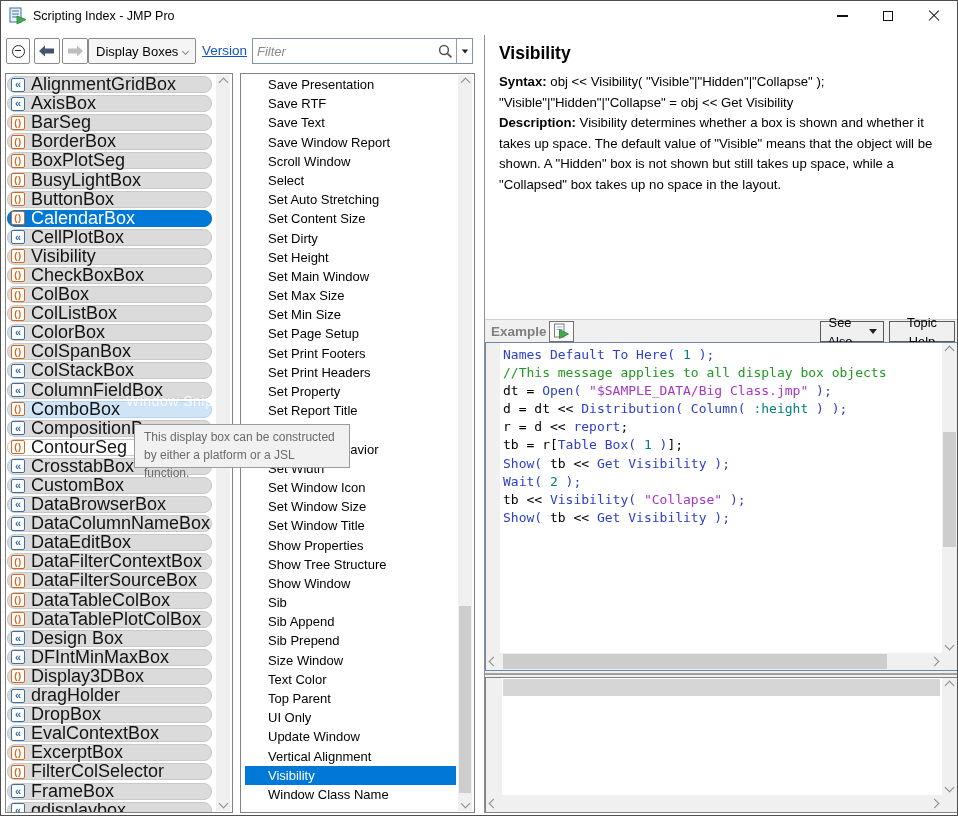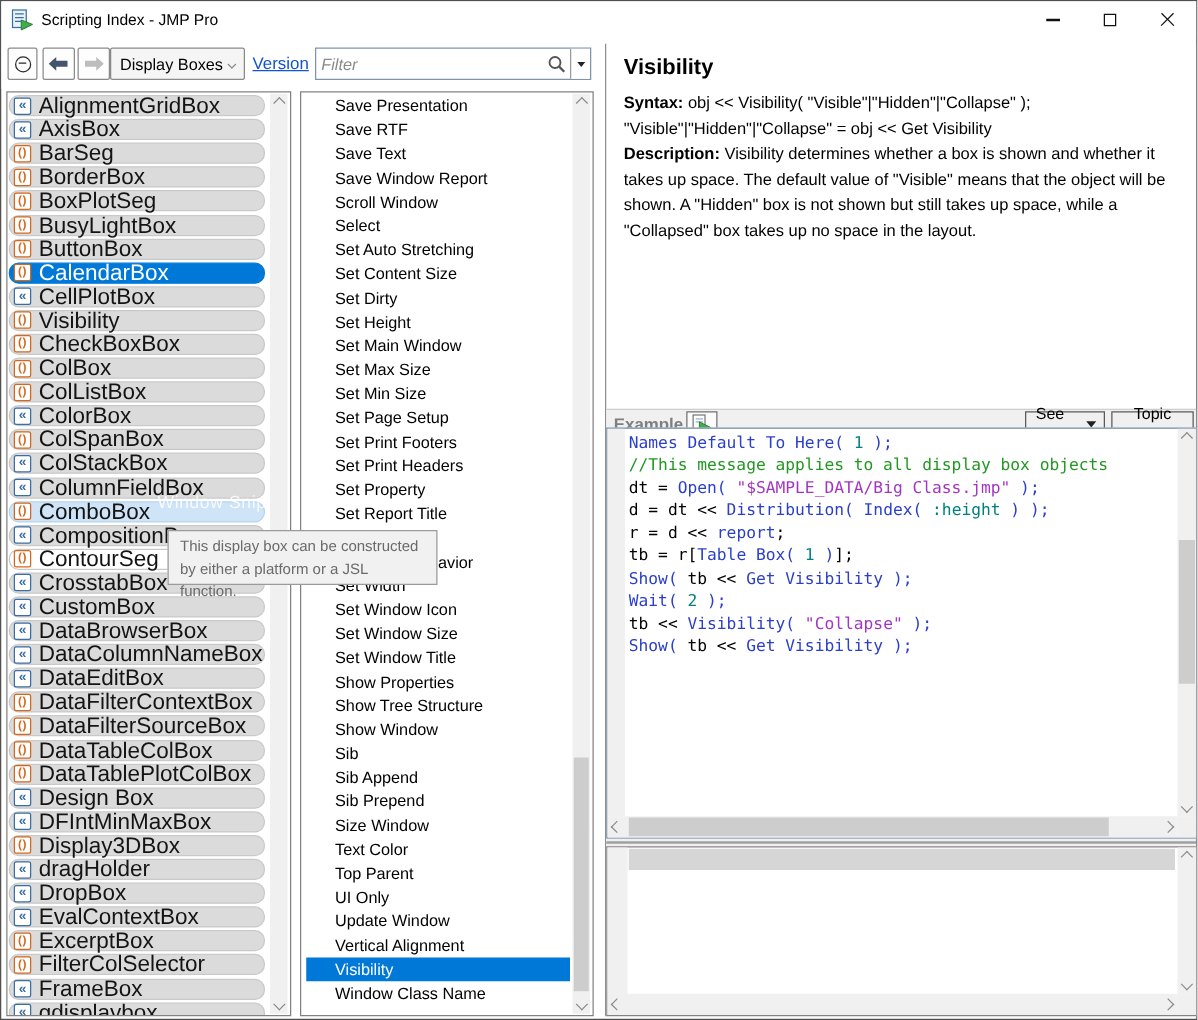--- a/index.html
+++ b/index.html
@@ -71,21 +71,21 @@
   .sb-btn.top{top:0;} .sb-btn.bot{bottom:0;}
   .sb-thumb{position:absolute;left:1px;right:1px;background:#cdcdcd;}
 
   
   .right-col{position:absolute;left:483px;top:34px;width:473px;height:778px;border-left:1px solid #8f8f8f;background:#fff;}
   .doc{position:absolute;left:0;top:0;width:100%;height:284px;padding:8px 14px;overflow:hidden;}
   .doc h1{font-size:17.5px;margin:0 0 8px 0;}
   .doc p{font-size:13.2px;line-height:20.5px;margin:0;}
   .doc .lbl{font-weight:bold;}
 
-  .example-bar{position:absolute;left:0;top:284px;width:100%;height:23px;background:#f0f0f0;border-top:1px solid #cfcfcf;margin-top:8px;}
+  .example-bar{position:absolute;left:0;top:284px;width:100%;height:23px;background:#f0f0f0;border-top:1px solid #cfcfcf;}
   .example-label{position:absolute;left:6px;top:0;line-height:23px;font-size:13.5px;font-weight:bold;color:#7f7f7f;}
   .run-btn{position:absolute;left:64px;top:1px;width:25px;height:21px;border:1px solid #707070;background:#fbfbfb;display:flex;align-items:center;justify-content:center;}
   .bar-btn{position:absolute;top:1px;height:21px;background:#f0f0f0;border:1px solid #5a5a5a;font-size:12.8px;line-height:19px;text-align:center;display:flex;align-items:center;justify-content:center;gap:16px;padding:0 6px;}
   .see-also{left:335px;width:64px;}
   .topic-help{left:404px;width:66px;}
   .tri-down{width:0;height:0;border-left:4px solid transparent;border-right:4px solid transparent;border-top:5px solid #222;display:block;}
 
   .code-wrap{position:absolute;left:0;top:307px;width:473px;height:329px;border:1px solid #6f87a3;background:#fff;}
   .gutter{position:absolute;left:0;top:0;bottom:17px;width:14px;background:#f0f0f0;}
   .code{position:absolute;left:17px;top:3px;right:16px;bottom:17px;font-family:"DejaVu Sans Mono",monospace;font-size:13px;overflow:hidden;}
@@ -499,21 +499,21 @@
         <span>Topic Help</span>
       </div>
     </div>
 
     <div class="code-wrap">
       <div class="gutter"></div>
       <div class="code" id="code-box">
           <div class="cline"><span class="tk-k">Names Default To Here( </span><span class="tk-n">1</span><span class="tk-k"> );</span></div>
           <div class="cline"><span class="tk-c">//This message applies to all display box objects</span></div>
           <div class="cline"><span class="tk-p">dt = </span><span class="tk-k">Open( </span><span class="tk-s">"$SAMPLE_DATA/Big Class.jmp"</span><span class="tk-k"> );</span></div>
-          <div class="cline"><span class="tk-p">d = dt &lt;&lt; </span><span class="tk-k">Distribution( Index( </span><span class="tk-n">:height</span><span class="tk-k"> ) );</span></div>
+          <div class="cline"><span class="tk-p">d = dt &lt;&lt; </span><span class="tk-k">Distribution( Column( </span><span class="tk-n">:height</span><span class="tk-k"> ) );</span></div>
           <div class="cline"><span class="tk-p">r = d &lt;&lt; </span><span class="tk-k">report</span><span class="tk-p">;</span></div>
           <div class="cline"><span class="tk-p">tb = r[</span><span class="tk-k">Table Box( </span><span class="tk-n">1</span><span class="tk-k"> )</span><span class="tk-p">];</span></div>
           <div class="cline"><span class="tk-k">Show( </span><span class="tk-p">tb &lt;&lt; </span><span class="tk-k">Get Visibility</span><span class="tk-k"> );</span></div>
           <div class="cline"><span class="tk-k">Wait( </span><span class="tk-n">2</span><span class="tk-k"> );</span></div>
           <div class="cline"><span class="tk-p">tb &lt;&lt; </span><span class="tk-k">Visibility( </span><span class="tk-s">"Collapse"</span><span class="tk-k"> );</span></div>
           <div class="cline"><span class="tk-k">Show( </span><span class="tk-p">tb &lt;&lt; </span><span class="tk-k">Get Visibility</span><span class="tk-k"> );</span></div>
         </div>
       <div class="code-vscroll">
         <div class="sb-btn top">
             <span class="chev up"></span>

